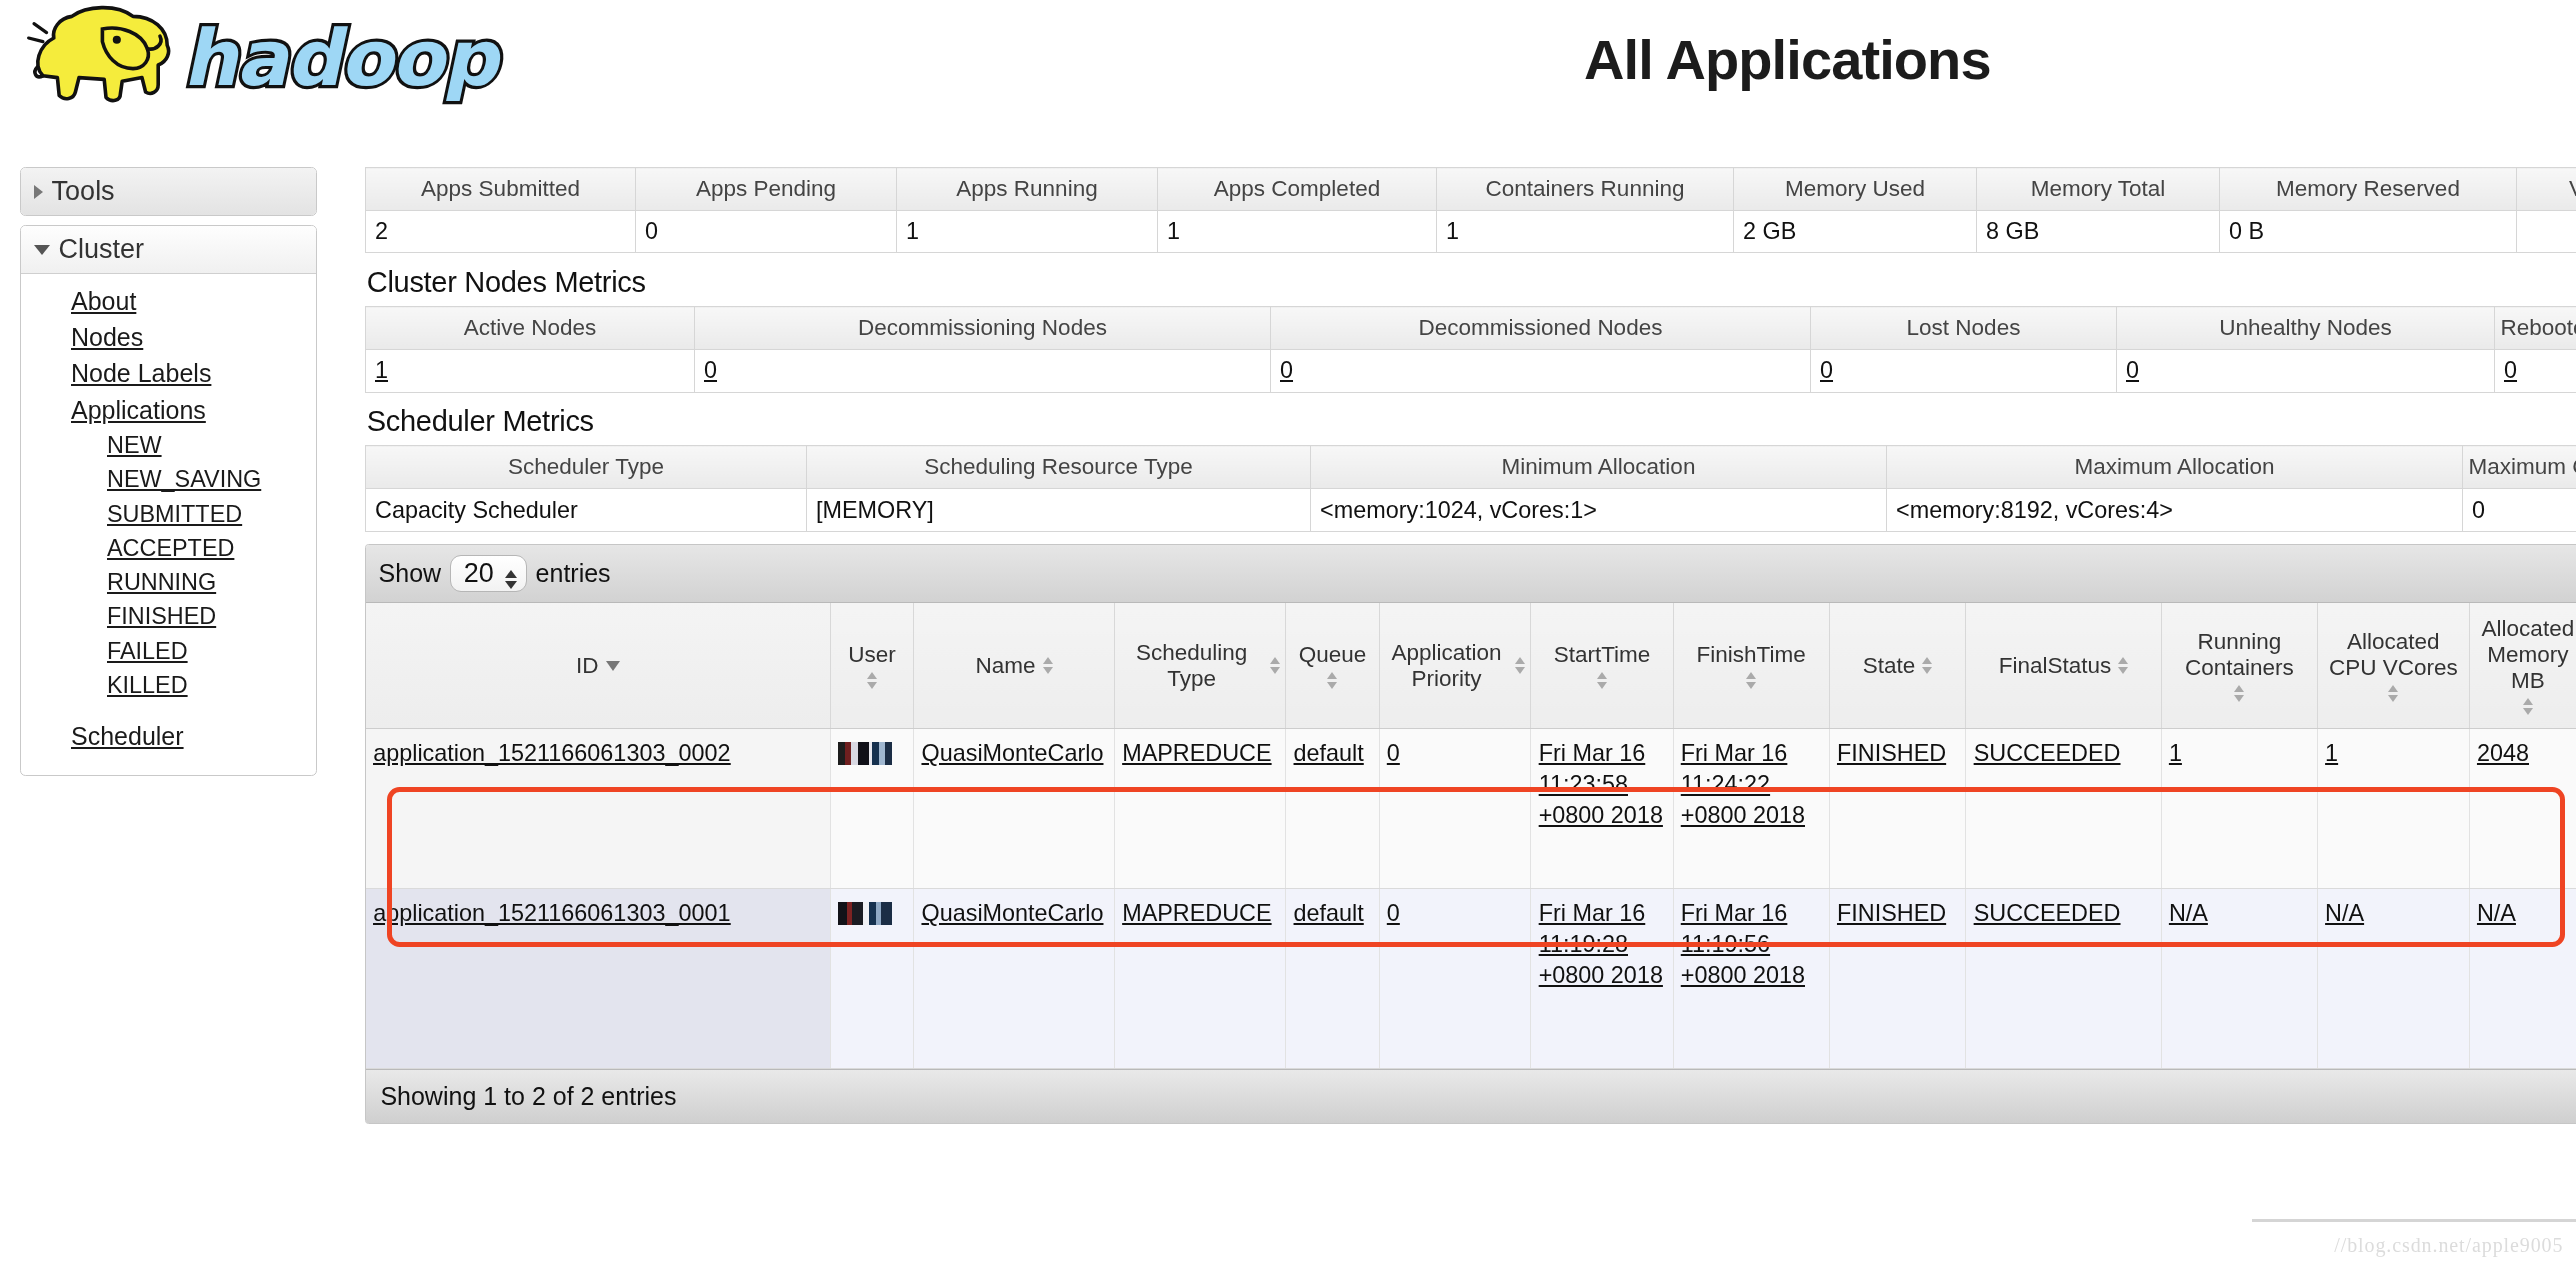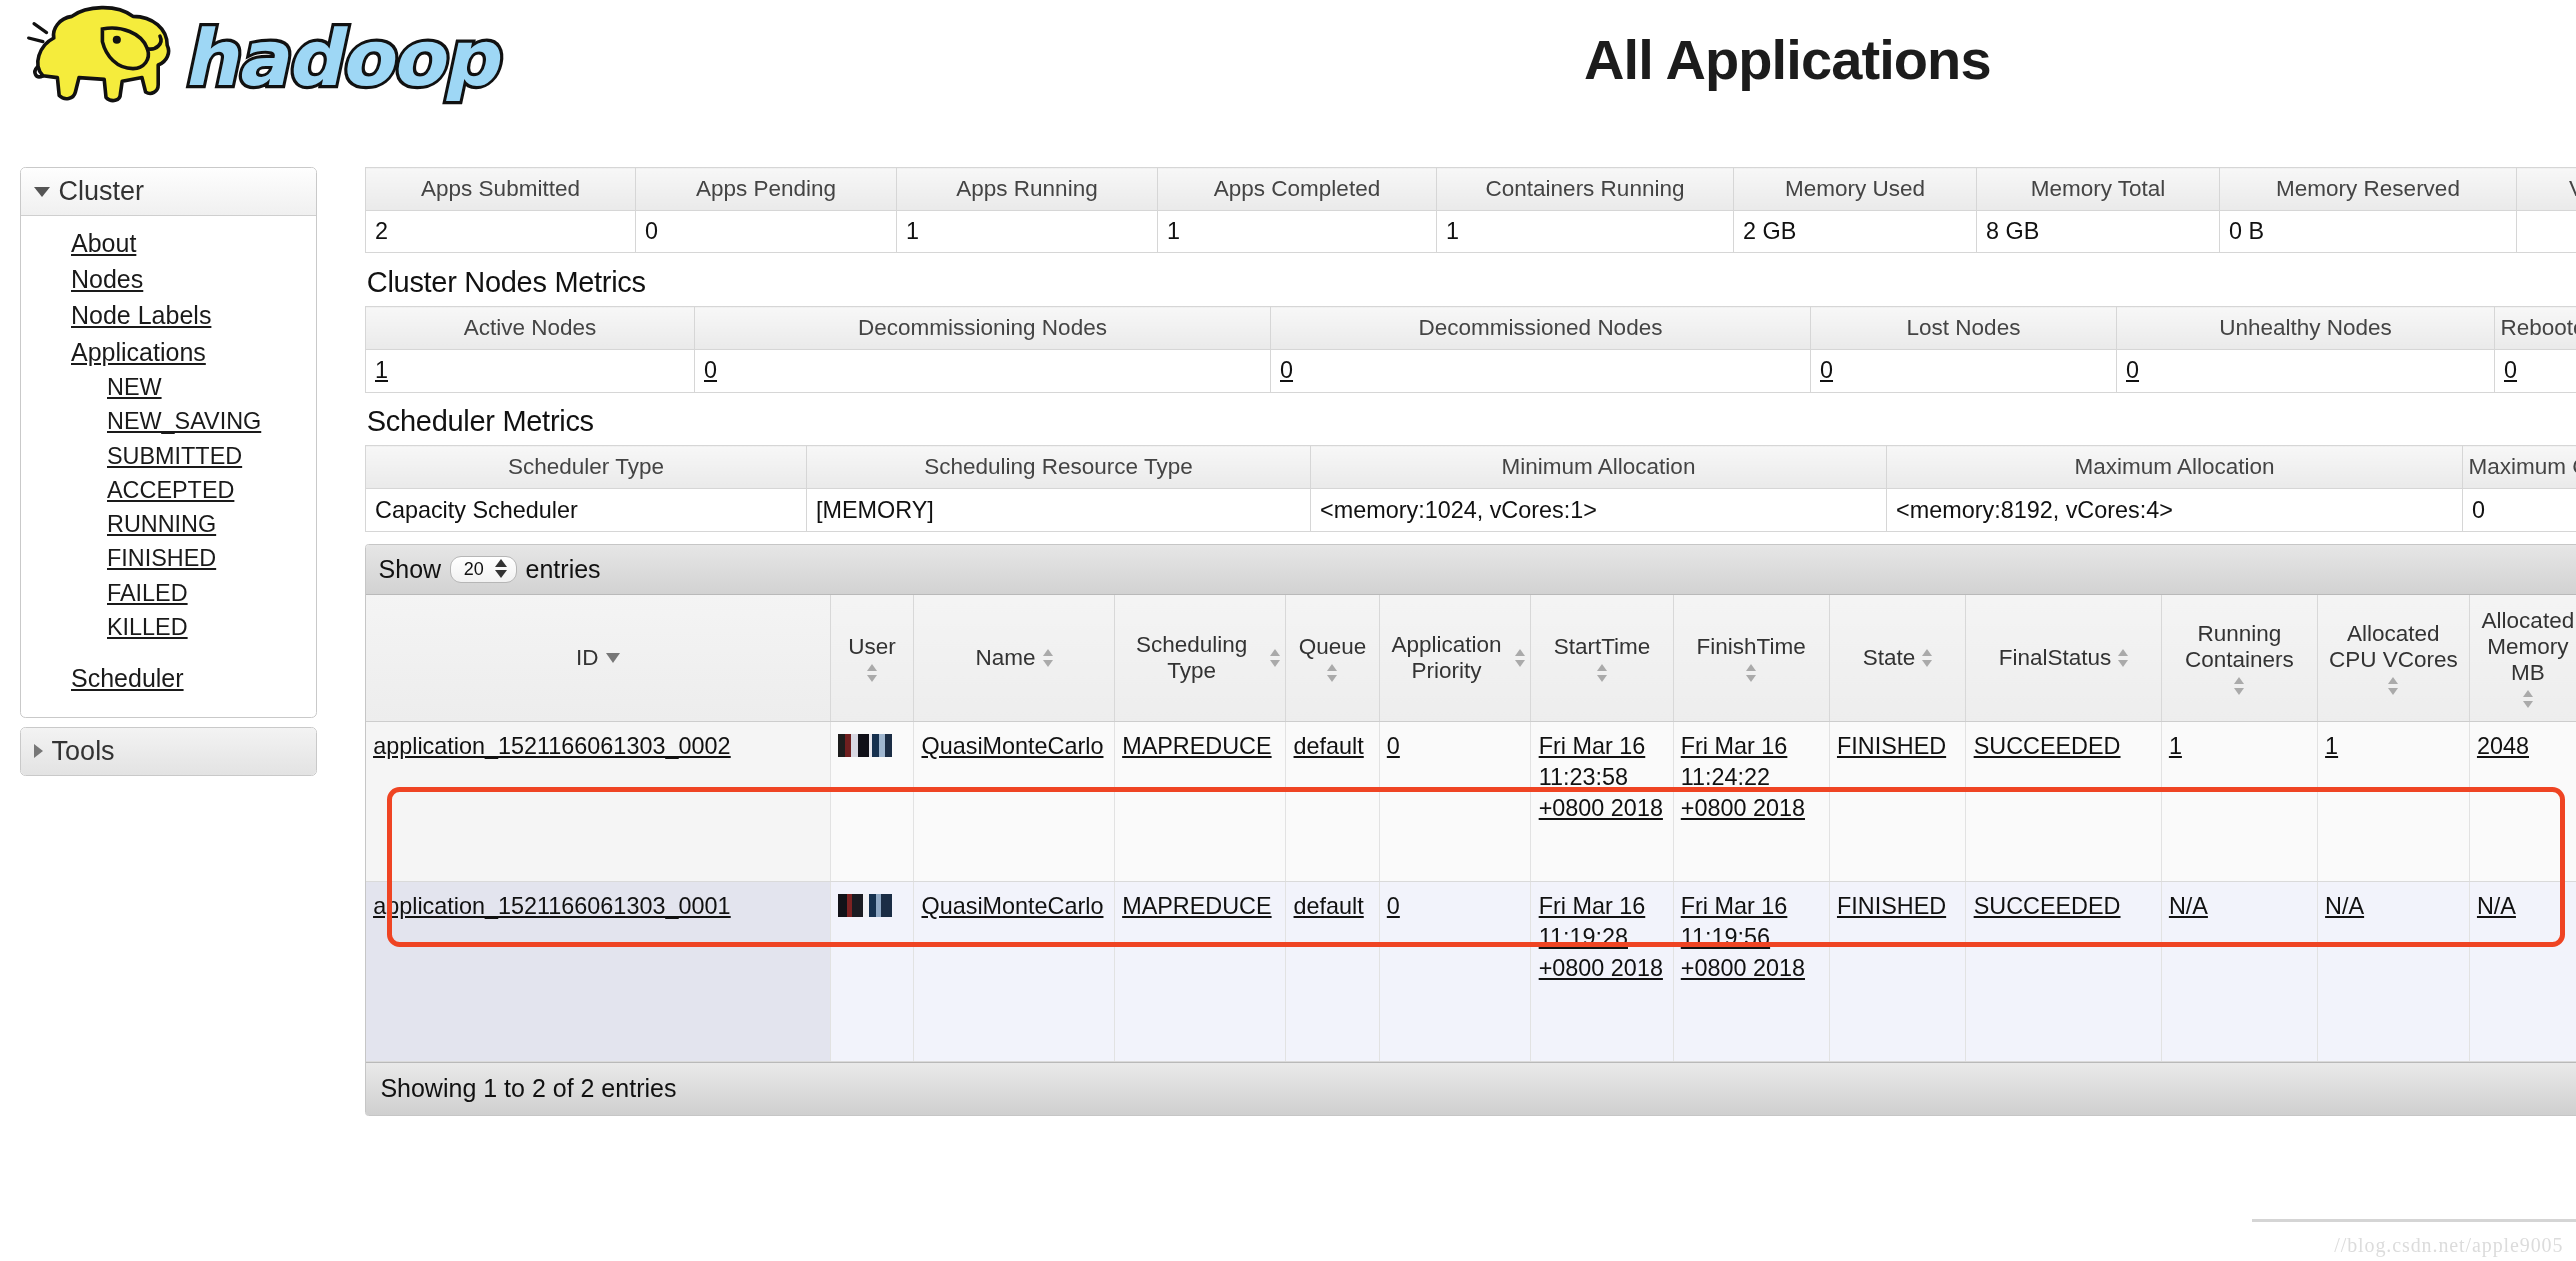--- a/index.html
+++ b/index.html
@@ -76,24 +76,24 @@
     width:2223px; border:0.9px solid #c6c6c6; border-radius:3.6px;
     overflow:hidden; background:#fff; position:relative;
   }
   #apps-toolbar {
     background:linear-gradient(#e6e6e6,#d2d2d2);
     border-bottom:0.9px solid #b9b9b9;
     padding:10px 12.6px; font-size:25px; color:#111;
     display:flex; align-items:center; gap:9px;
   }
   .select-box {
-    display:inline-flex; align-items:flex-start; gap:10.8px;
+    display:inline-flex; align-items:flex-end; gap:10.8px;
     background:linear-gradient(#ffffff,#f2f2f2);
     border:0.9px solid #b6b6b6; border-radius:11px;
-    padding:1.8px 9px 1.8px 12.6px; font-size:18px; cursor:pointer;
+    padding:1.8px 9px 1.8px 12.6px; font-size:27px; cursor:pointer;
   }
   .spin { display:flex; flex-direction:column; gap:2.7px; }
   .spin i { display:block; width:0;height:0;border-left:6.3px solid transparent;border-right:6.3px solid transparent; }
   .spin i.up { border-bottom:8px solid #333; }
   .spin i.dn { border-top:8px solid #333; }
 
   table.apps { border-collapse:collapse; width:2221px; table-layout:fixed; }
   table.apps th {
     background:linear-gradient(#f4f4f4,#ededed);
     border-right:0.9px solid #d8d8d8; border-bottom:0.9px solid #cdcdcd;
@@ -173,20 +173,27 @@
 
       <g transform="skewX(-12) translate(205,0)">
         <text x="0" y="92" font-family="DejaVu Sans, sans-serif" font-size="86" font-weight="bold" fill="#9ed7f5" stroke="#111" stroke-width="7" paint-order="stroke" letter-spacing="-2">hadoop</text>
       </g>
     </svg>
   </div>
   <div id="page-title">All Applications</div>
 </div>
 
 <div id="sidebar">
+
+  <div class="nav-block">
+    <div class="nav-head collapsed">
+      <span class="caret-right"></span>
+      <span>Tools</span>
+    </div>
+  </div>
 
   <div class="nav-block">
     <div class="nav-head">
       <span class="caret-down"></span>
       <span>Cluster</span>
     </div>
     <div class="nav-body">
       <a class="nav-link">About</a>
       <a class="nav-link">Nodes</a>
       <a class="nav-link">Node Labels</a>
@@ -194,27 +201,20 @@
       <a class="nav-link sub">NEW</a>
       <a class="nav-link sub">NEW_SAVING</a>
       <a class="nav-link sub">SUBMITTED</a>
       <a class="nav-link sub">ACCEPTED</a>
       <a class="nav-link sub">RUNNING</a>
       <a class="nav-link sub">FINISHED</a>
       <a class="nav-link sub">FAILED</a>
       <a class="nav-link sub">KILLED</a>
       <div class="nav-gap"></div>
       <a class="nav-link">Scheduler</a>
-    </div>
-  </div>
-
-  <div class="nav-block">
-    <div class="nav-head collapsed">
-      <span class="caret-right"></span>
-      <span>Tools</span>
     </div>
   </div>
 
 </div>
 
 <div id="main">
 
   <table class="metrics">
     <colgroup>
       <col style="width:270px">

